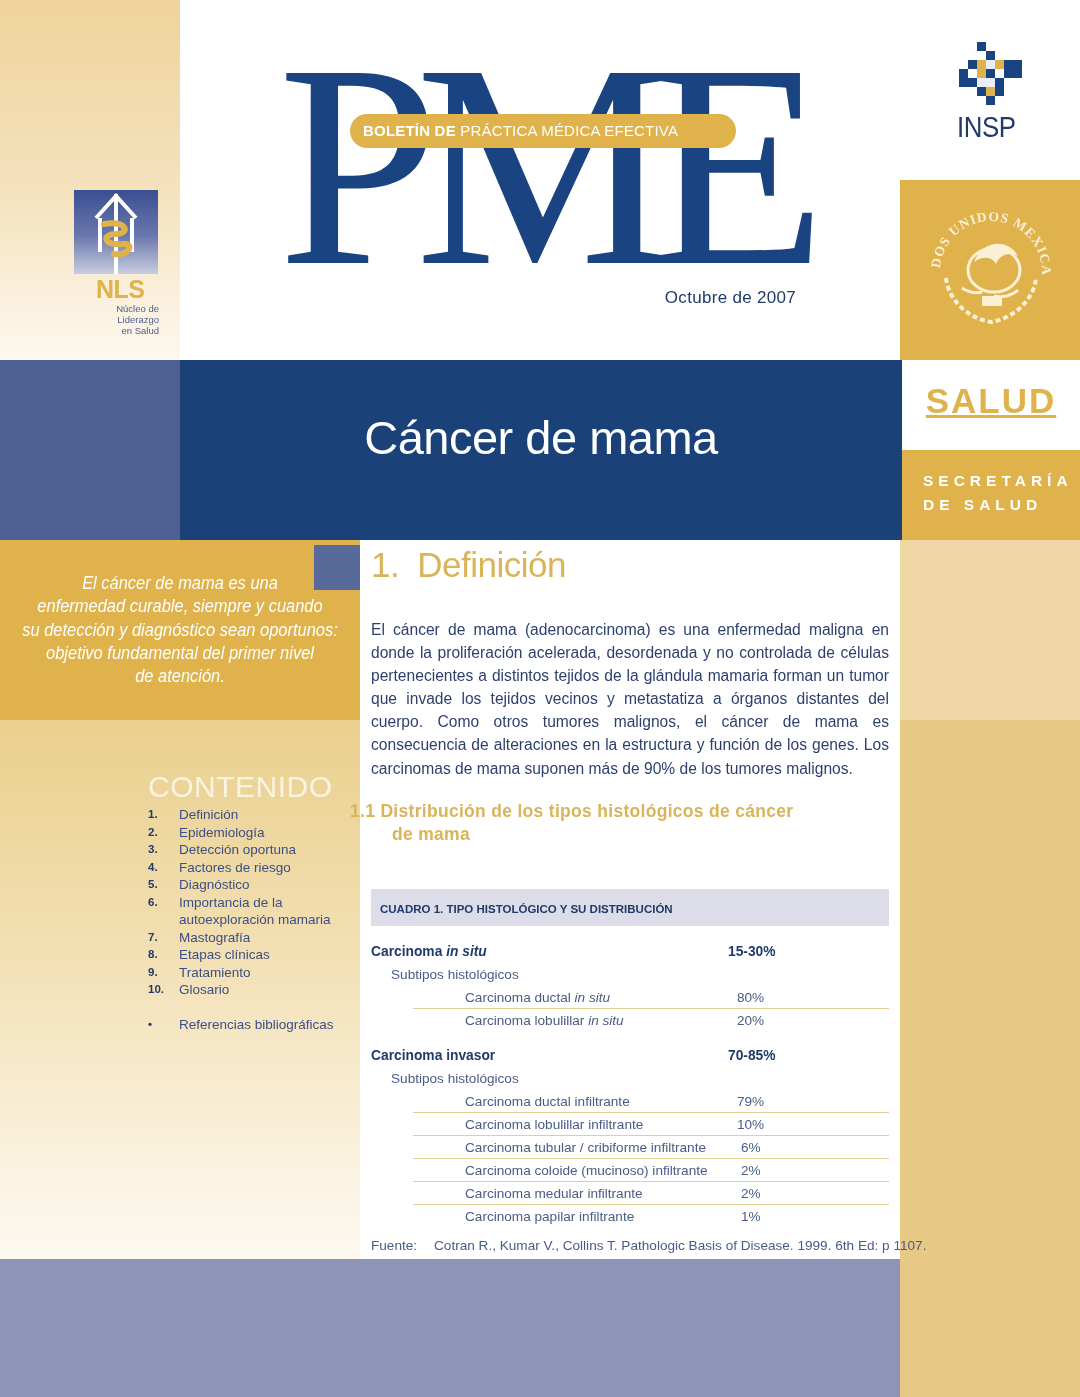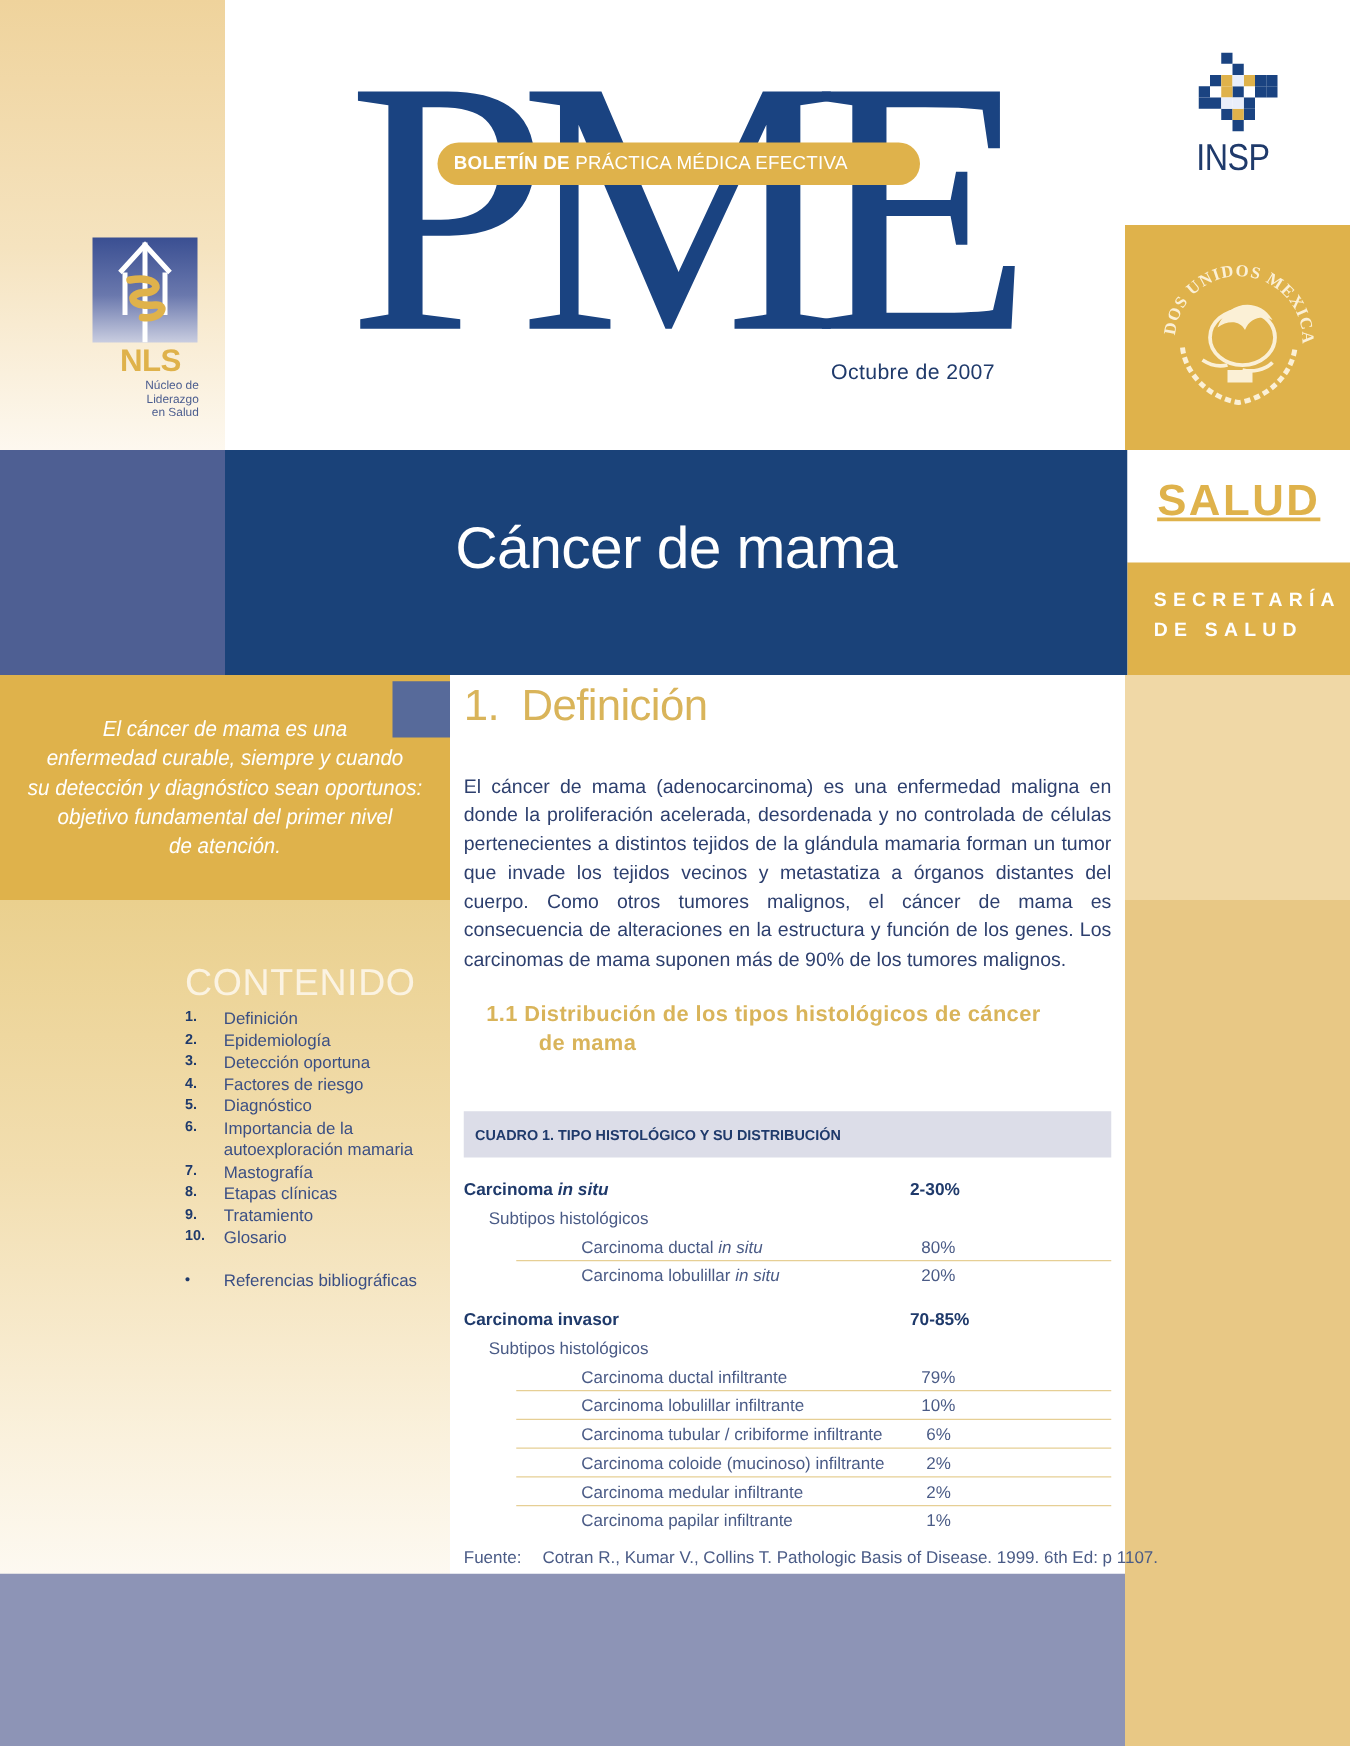--- a/index.html
+++ b/index.html
@@ -75,21 +75,21 @@
   .toc-item { display: flex; }
   .toc-num { width: 31px; font-weight: bold; font-size: 11.5px; flex: none; color: #1f3a6b; }
   .toc-label { flex: 1; }
   .toc-gap { height: 17px; }
 
   
   .section-title { left: 371px; top: 545px; color: #d9b45a; font-size: 35px; letter-spacing: -0.5px; }
   .section-title .num { margin-right: 18px; }
   .body-para { left: 371px; top: 618px; width: 518px; font-size: 15.6px; line-height: 23.1px;
     color: #2d3f6e; text-align: justify; }
-  .subsection-title { left: 389px; top: 800px; width: 520px; color: #d9b45a;
+  .subsection-title { left: 350px; top: 800px; width: 520px; color: #d9b45a;
     font-size: 17.5px; font-weight: bold; line-height: 23px; letter-spacing: 0.3px; }
   .subsection-title .indent { padding-left: 42px; display: block; }
 
   
   .table-caption { left: 371px; top: 889px; width: 518px; height: 37px; background: #dcdde8;
     color: #1f3a6b; font-size: 11.5px; font-weight: bold; line-height: 41px; padding-left: 9px; }
   .table { left: 371px; top: 940px; width: 518px; }
   .trow { position: relative; height: 23px; font-size: 13.6px; line-height: 23px; color: #4a5b86; }
   .trow .label { position: absolute; }
   .trow .val { position: absolute; }
@@ -270,21 +270,21 @@
 <div class="abs subsection-title">
   <span>1.1 Distribución de los tipos histológicos de cáncer</span>
   <span class="indent">de mama</span>
 </div>
 
 <div class="abs table-caption">CUADRO 1. TIPO HISTOLÓGICO Y SU DISTRIBUCIÓN</div>
 <div class="abs table">
 
   <div class="trow group">
     <span class="label"><span>Carcinoma </span><i>in situ</i></span>
-    <span class="val">2-30%</span>
+    <span class="val">15-30%</span>
   </div>
   <div class="trow subhead">
     <span class="label">Subtipos histológicos</span>
   </div>
   <div class="trow item lined">
     <span class="label"><span>Carcinoma ductal </span><i>in situ</i></span>
     <span class="val">80%</span>
   </div>
   <div class="trow item">
     <span class="label"><span>Carcinoma lobulillar </span><i>in situ</i></span>

